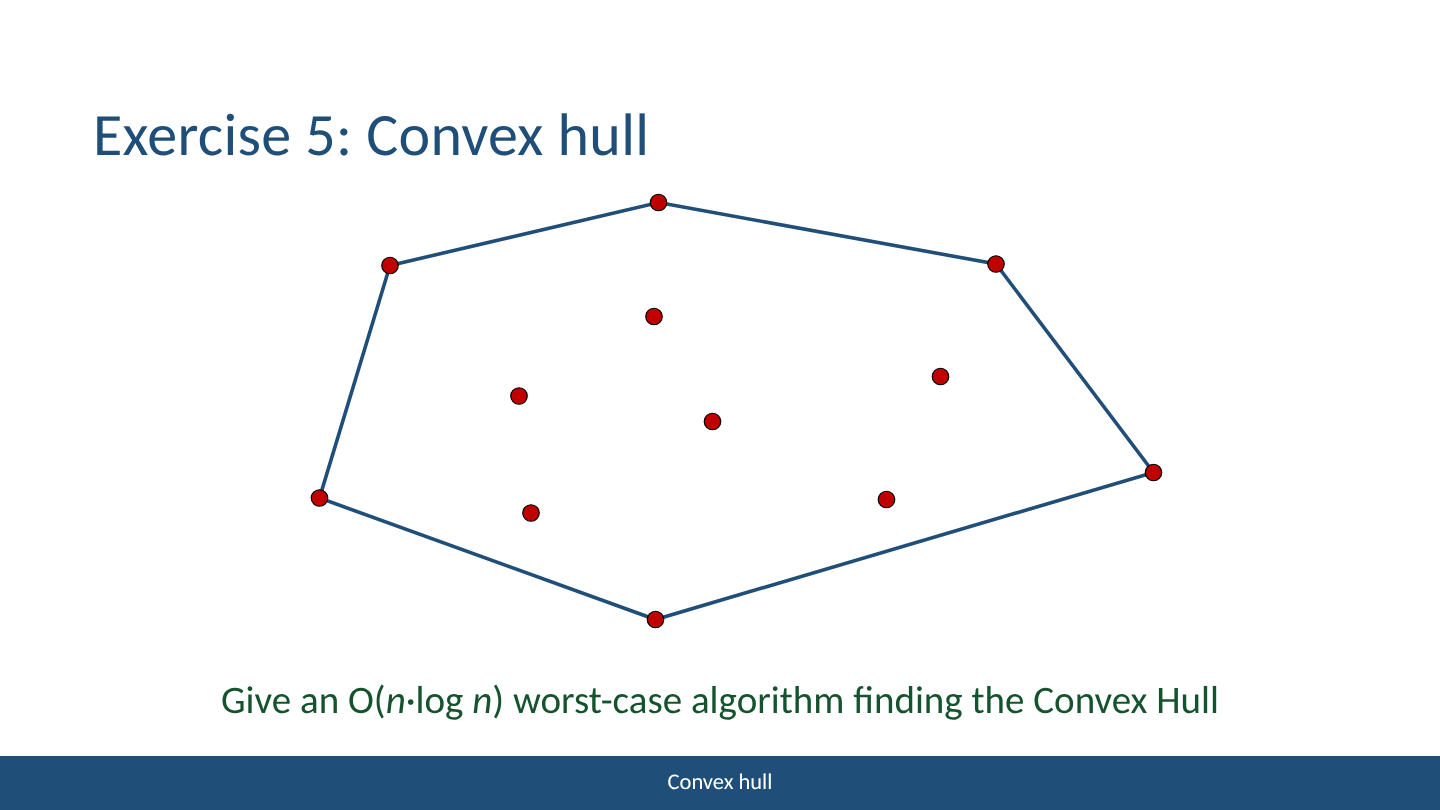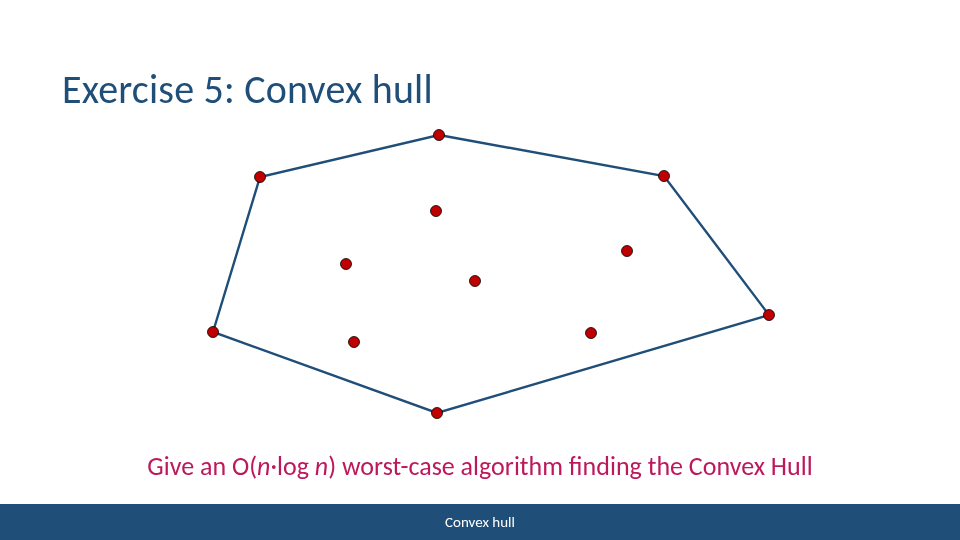--- a/index.html
+++ b/index.html
@@ -3,21 +3,21 @@
 <meta charset="utf-8">
 <style>
   * { box-sizing: border-box; margin: 0; padding: 0; }
   html, body { width: 960px; height: 540px; overflow: hidden; font-family: "Segoe UI", Calibri, Arial, sans-serif; background: #fff; }
   .slide { position: relative; width: 960px; height: 540px; background: #fff; }
   .title { position: absolute; left: 62px; top: 40px; font-size: 40px; font-weight: 400; color: #1f4e79; letter-spacing: 0.2px; margin-top: 25px; }
   .diagram { position: absolute; left: 0; top: 120px; width: 960px; height: 320px; }
   .diagram svg { position: absolute; left: 0; top: 0; }
   .dot { fill: #c00000; stroke: #000; stroke-width: 0.8; }
   .hull { fill: none; stroke: #1f4e79; stroke-width: 2.4; }
-  .prompt { position: absolute; left: 0; width: 960px; top: 450px; text-align: center; font-size: 26px; color: #be185d; font-weight: 400; }
+  .prompt { position: absolute; left: 0; width: 960px; top: 450px; text-align: center; font-size: 26px; color: #14532d; font-weight: 400; }
   .prompt .ital { font-style: italic; }
   .footer { position: absolute; left: 0; bottom: 0; width: 960px; height: 36px; background: #1f4e79; color: #fff; display: flex; align-items: center; justify-content: center; font-size: 15px; }
 </style>
 </head>
 <body>
 
 <div class="slide">
   <h1 class="title">Exercise 5: Convex hull</h1>
 
   <div class="diagram">

